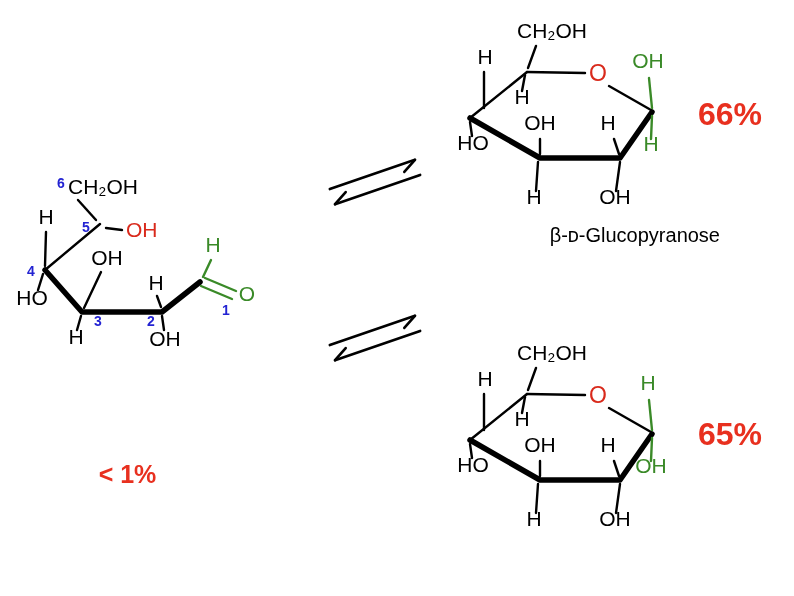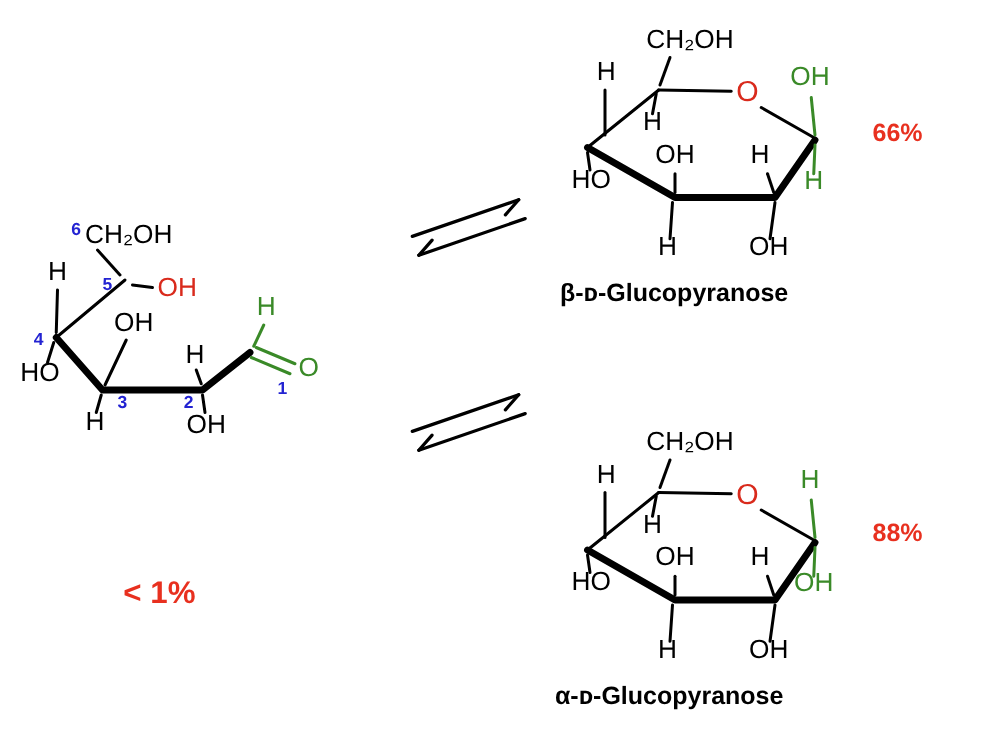--- a/index.html
+++ b/index.html
@@ -9,22 +9,22 @@
   svg text{font-family:"Liberation Sans",sans-serif;}
   .atom{font-size:21px;fill:#000000;font-weight:400;}
   .atom-red{fill:#d92a1c;}
   .atom-green{fill:#3a8a28;}
   .ringO{font-size:23px;fill:#d92a1c;font-weight:400;}
   .num{font-size:14px;font-weight:700;fill:#2323d2;}
   .bond{stroke:#000;stroke-width:2.4;fill:none;stroke-linecap:round;}
   .bond-thick{stroke:#000;stroke-width:5.5;fill:none;stroke-linecap:round;stroke-linejoin:round;}
   .bond-green{stroke:#3a8a28;stroke-width:2.4;fill:none;stroke-linecap:round;}
   .arrow{stroke:#000;stroke-width:2.6;fill:none;stroke-linecap:round;}
-  .caption{position:absolute;font-weight:700;font-size:20px;color:#000;text-align:left;}
-  .percent{position:absolute;font-weight:700;font-size:20px;color:#e8301f;}
+  .caption{position:absolute;font-weight:400;font-size:20px;color:#000;text-align:right;}
+  .percent{position:absolute;font-weight:700;font-size:32px;color:#e8301f;}
   .percent-center{text-align:center;font-size:25px;}
 </style>
 </head>
 <body>
 
 <div class="page">
 
   <svg class="abs" style="left:10px;top:158px" width="300" height="200" viewBox="0 0 300 200">
     <g>
       <line class="bond" x1="68" y1="42" x2="86" y2="62"></line>
@@ -140,16 +140,15 @@
     <text class="atom" text-anchor="middle" x="37" y="56">H</text>
     <text class="atom" text-anchor="middle" x="74" y="96">H</text>
     <text class="atom" text-anchor="middle" x="92" y="122">OH</text>
     <text class="atom" text-anchor="middle" x="160" y="122">H</text>
     <text class="atom" text-anchor="middle" x="25" y="142">HO</text>
     <text class="atom atom-green" text-anchor="middle" x="203" y="143">OH</text>
     <text class="atom" text-anchor="middle" x="86" y="196">H</text>
     <text class="atom" text-anchor="middle" x="167" y="196">OH</text>
   </svg>
 
-  <div class="percent" style="left:698px;top:416px">88%</div>
-  <div class="caption" style="left:444px;top:546px;width:280px">α-ᴅ-Glucopyranose</div>
+  <div class="percent" style="left:698px;top:416px">65%</div>
 
 </div>
 
 </body></html>

